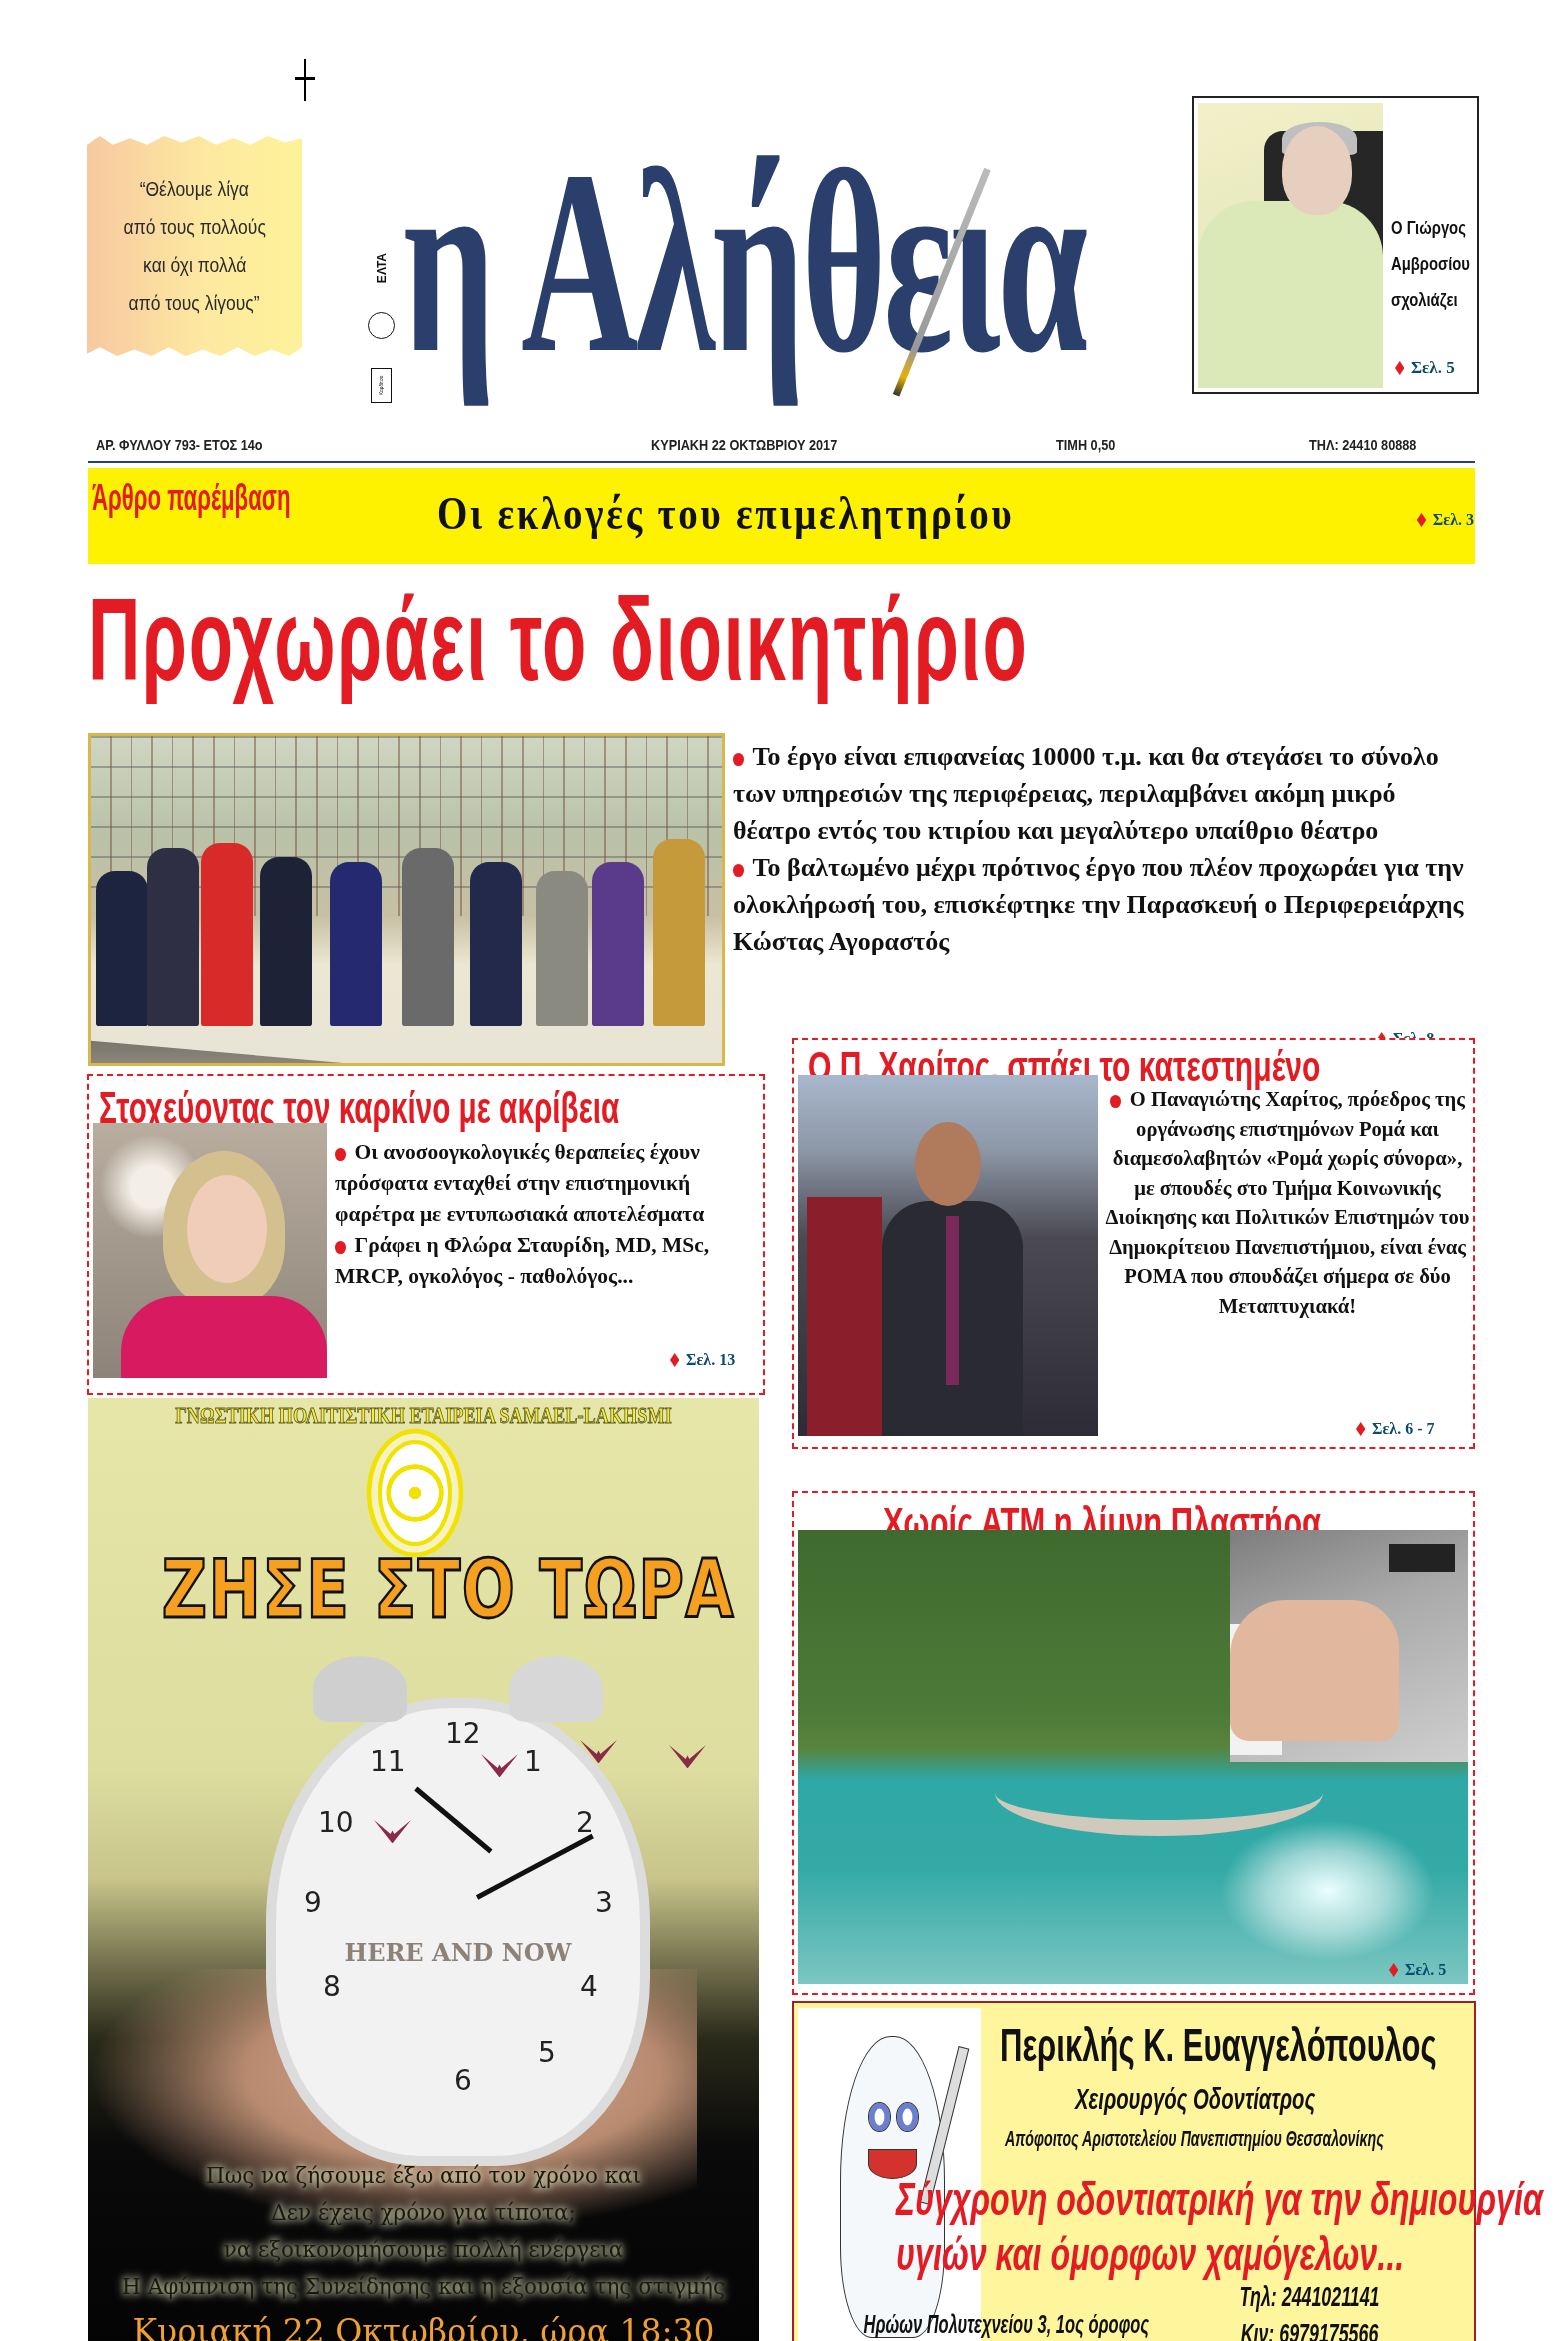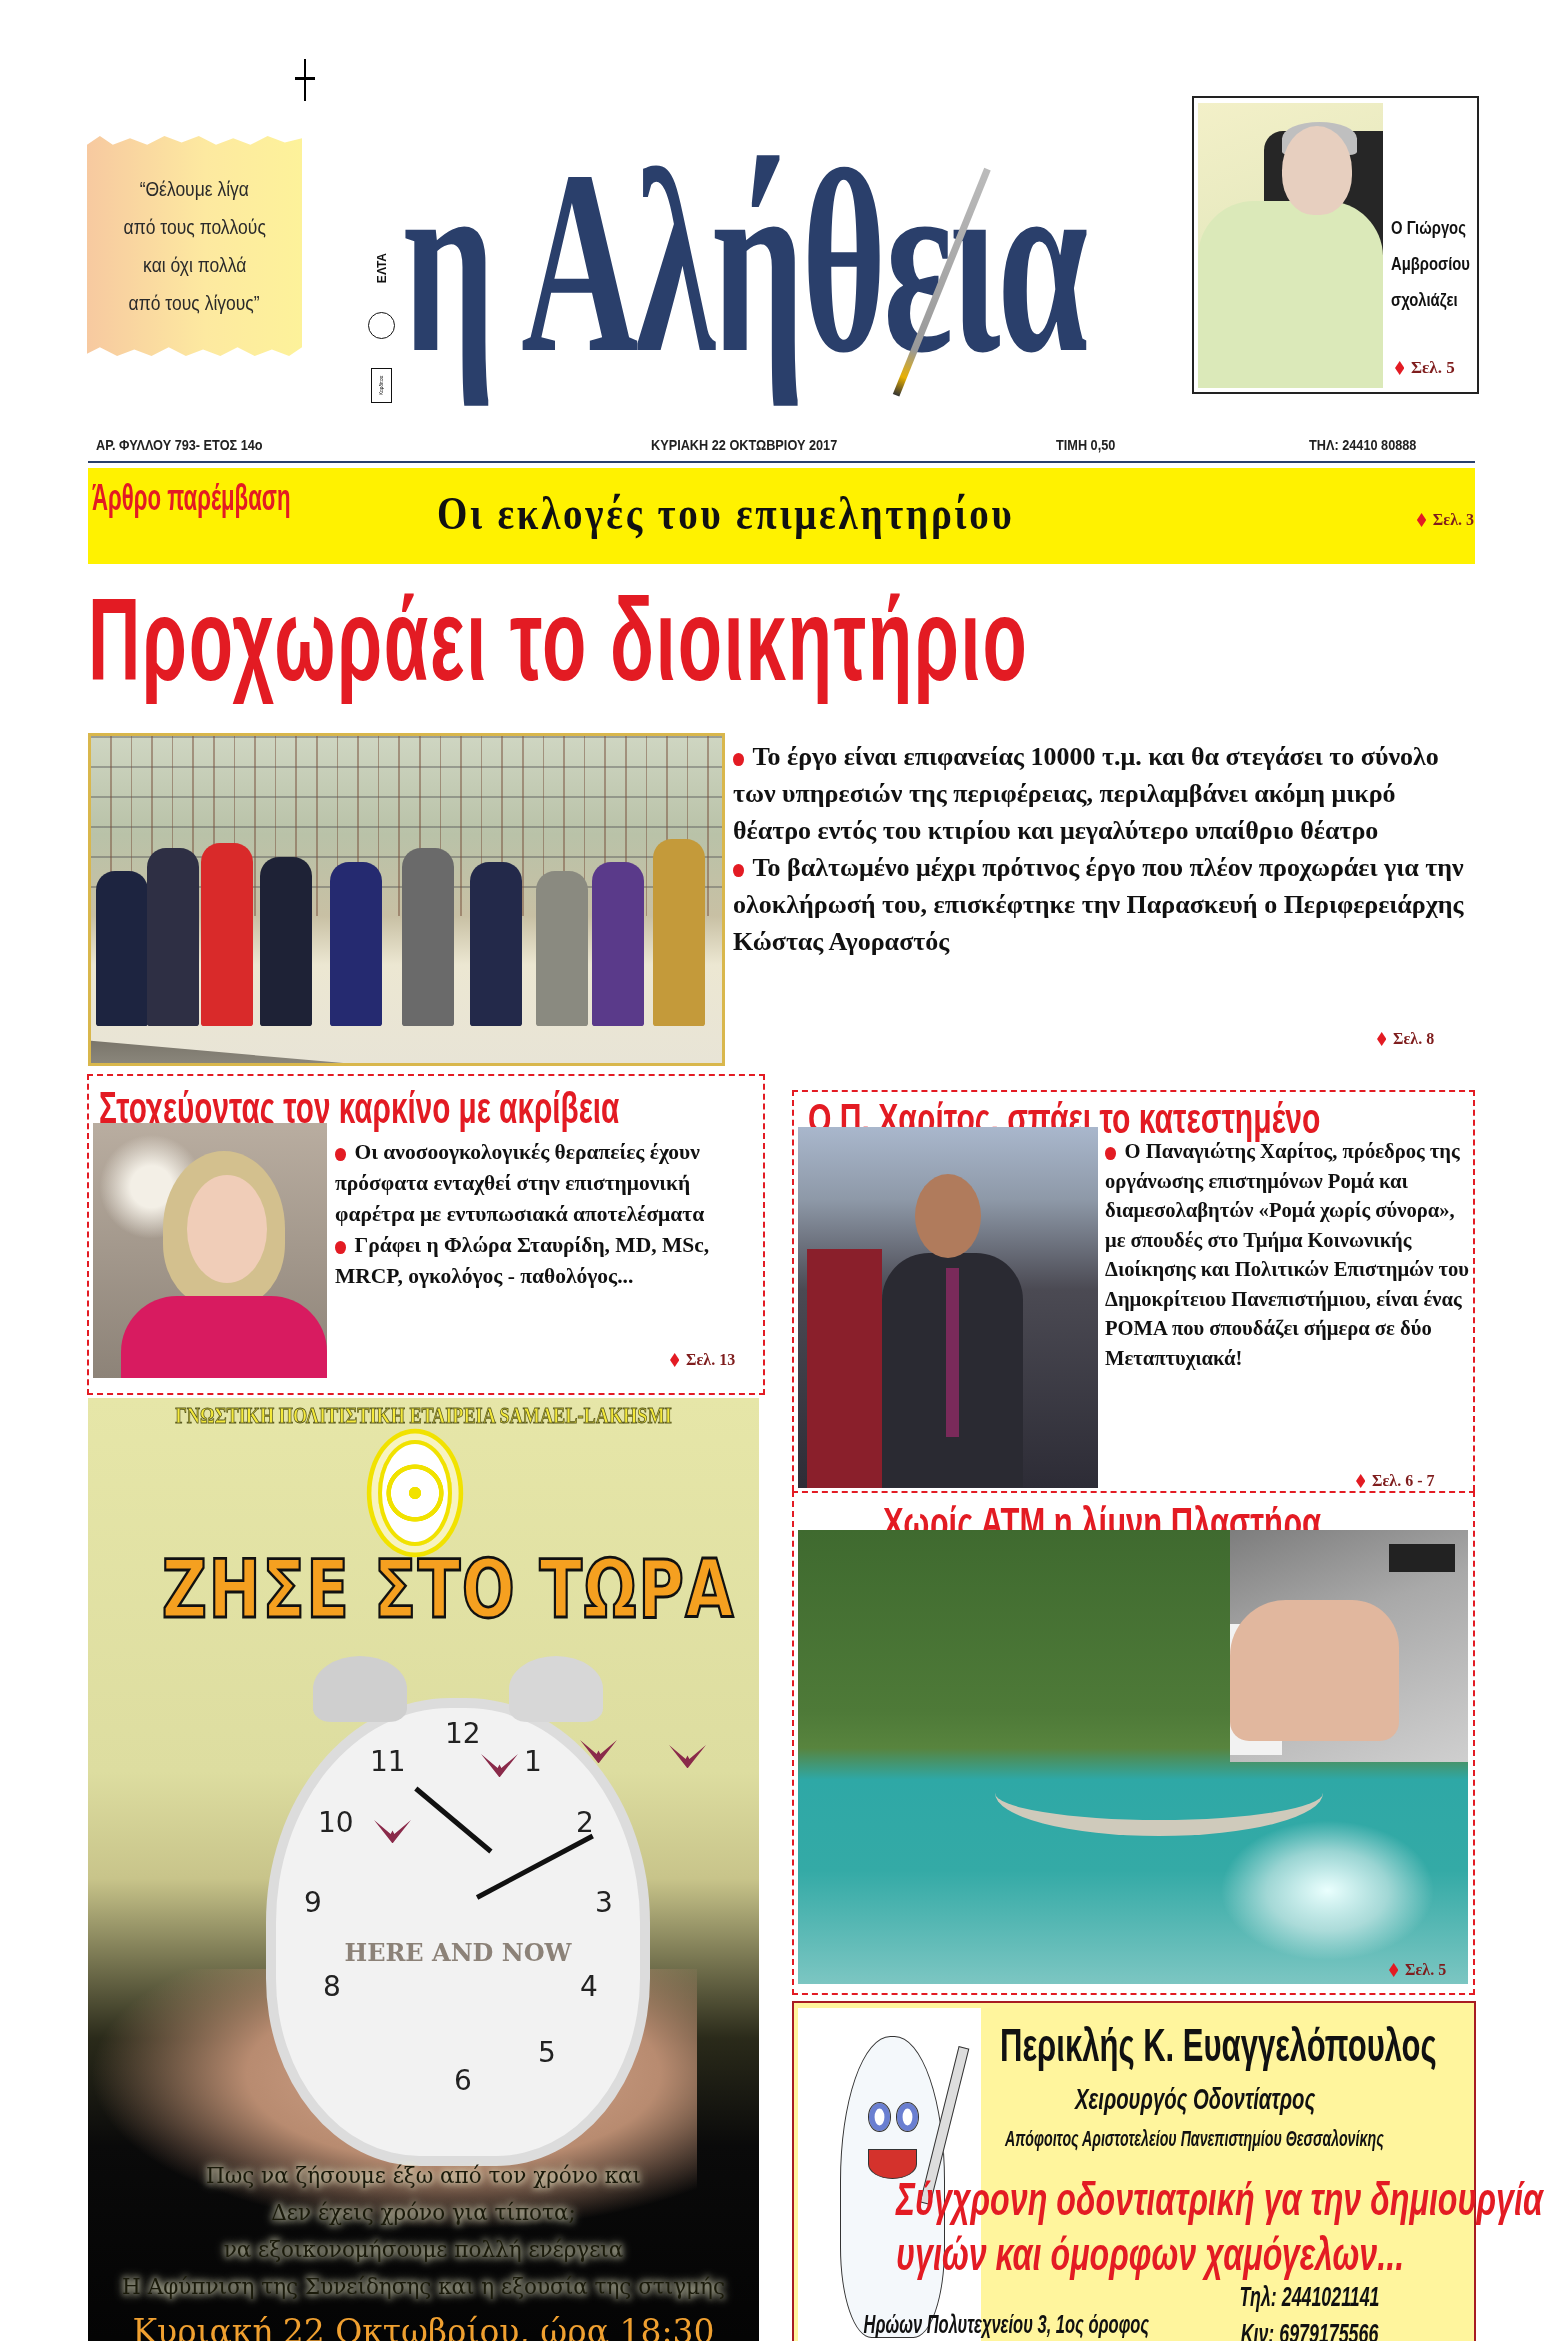--- a/index.html
+++ b/index.html
@@ -23,21 +23,21 @@
   .pen { left:984px; top:169px; width:6.6px; height:244px; background:linear-gradient(180deg,#bbb,#999 80%,#e8b000 92%,#333); transform:rotate(22deg); transform-origin:top center; }
 
   
   .comment-box { left:1192px; top:96px; width:283px; height:294px; border:2.3px solid #222; background:#fff; }
   .comment-photo { position:absolute; left:3.7px; top:4.7px; width:185px; height:285px; background:linear-gradient(160deg,#f3f0c8 0%,#e8eac0 40%,#d6e8b0 60%,#cfe0a8 100%); overflow:hidden; }
   .comment-photo .chair { position:absolute; left:66px; top:28px; width:119px; height:253px; background:#262626; border-radius:19px 0 0 0; }
   .comment-photo .head { position:absolute; left:84px; top:23.4px; width:70px; height:89px; background:#e7cfbf; border-radius:50% 50% 45% 45%; }
   .comment-photo .hair { position:absolute; left:84px; top:19px; width:75px; height:33px; background:#bfbfbf; border-radius:50% 50% 10% 10%; }
   .comment-photo .shirt { position:absolute; left:0; top:98px; width:185px; height:187px; background:#dbe9b9; border-radius:56px 56px 0 0; }
   .comment-text { position:absolute; left:197px; top:112px; width:84px; font-size:19px; line-height:36px; color:#111; font-weight:bold; transform:scaleX(0.78); transform-origin:left; white-space:nowrap; }
-  .page-ref { display:flex; align-items:center; gap:6.6px; font-family:"Liberation Serif", serif; font-weight:bold; color:#7f1d1d; white-space:nowrap; }
+  .page-ref { display:flex; align-items:center; gap:6.6px; font-family:"Liberation Serif", serif; font-weight:bold; color:#0c4a6e; white-space:nowrap; }
   .diamond { display:inline-block; width:9.4px; height:14px; background:#e31b23; clip-path:polygon(50% 0,100% 50%,50% 100%,0 50%); }
 
   
   .dateline { top:436px; font-family:"Liberation Sans", sans-serif; font-weight:bold; font-size:15.5px; color:#222; white-space:nowrap; transform:scaleX(0.82); transform-origin:left; }
   .rule { left:88px; top:461px; width:1387px; height:2.3px; background:#2a3f6b; }
 
   
   .banner { left:88px; top:468px; width:1387px; height:96px; background:#fff200; }
   .banner-kicker { position:absolute; left:3.7px; top:9.4px; font-size:37px; font-weight:bold; color:#e31b23; transform:scaleX(0.6); transform-origin:left; white-space:nowrap; }
   .banner-title { position:absolute; left:349px; top:18px; font-family:"Liberation Serif", serif; font-weight:bold; font-size:47px; color:#111; letter-spacing:3.3px; white-space:nowrap; transform:scaleX(0.83); transform-origin:left; }
@@ -60,21 +60,21 @@
   .dashbox { border:2.8px dashed #e31b23; box-sizing:border-box; background:#fff; }
   .box-title { position:absolute; font-weight:bold; color:#e31b23; white-space:nowrap; transform-origin:left top; }
   .box-text { position:absolute; font-family:"Liberation Serif", serif; font-weight:bold; color:#111; }
 
   .cancer-box { left:87px; top:1074px; width:678px; height:321px; }
   .cancer-photo { position:absolute; left:3.7px; top:47px; width:234px; height:255px; background:radial-gradient(circle at 25% 25%,#f3efe6 0 8%,transparent 20%), linear-gradient(180deg,#b9ada0,#8d8378); overflow:hidden; }
   .cancer-photo .hair { position:absolute; left:70px; top:28px; width:122px; height:155px; background:#d3c08e; border-radius:50% 50% 40% 40%; }
   .cancer-photo .face { position:absolute; left:94px; top:52px; width:80px; height:108px; background:#f0cdb8; border-radius:50%; }
   .cancer-photo .top { position:absolute; left:28px; top:173px; width:206px; height:84px; background:#d81b60; border-radius:56px 56px 0 0; }
 
-  .charitos-box { left:792px; top:1090px; width:683px; height:411px; }
+  .charitos-box { left:792px; top:1038px; width:683px; height:411px;text-align:center; }
   .charitos-photo { position:absolute; left:3.7px; top:35px; width:300px; height:361px; background:linear-gradient(180deg,#a9b7cc 0%,#8e99a8 20%,#4b4a53 45%,#2d2c36 100%); overflow:hidden; }
   .charitos-photo .suit { position:absolute; left:84px; top:126px; width:141px; height:234px; background:#2a2a32; border-radius:47px 47px 0 0; }
   .charitos-photo .face { position:absolute; left:117px; top:47px; width:66px; height:84px; background:#b07b5c; border-radius:50%; }
   .charitos-photo .dress { position:absolute; left:9.4px; top:122px; width:75px; height:239px; background:#8a1f2b; }
   .charitos-photo .tie { position:absolute; left:148px; top:141px; width:13px; height:169px; background:#7a2a5a; }
 
   .ad-clock { left:88px; top:1398px; width:671px; height:1068px; background:linear-gradient(180deg,#e6e6a8 0%,#ddddA0 35%,#c8c48a 45%,#2a2a1a 60%,#0a0a0a 70%,#000 100%); overflow:hidden; }
   .ad-org { position:absolute; left:0; width:100%; top:3.7px; text-align:center; font-family:"Liberation Serif", serif; font-weight:bold; font-size:23.4px; color:#f5ea3a; -webkit-text-stroke:0.9px #5a5a20; white-space:nowrap; transform:scaleX(0.78); }
   .ad-target { position:absolute; left:290px; top:42px; width:66px; height:98px; border-radius:50%; border:4.7px solid #f1e200; box-shadow:0 0 0 6.6px #f7f3c0, 0 0 0 11.2px #f1e200; background:radial-gradient(circle,#f1e200 0 10%,#fff 11% 40%,#f1e200 41% 48%,#fff 49%); }
   .ad-title { position:absolute; left:0; width:100%; top:145px; text-align:center; font-family:"DejaVu Sans", sans-serif; font-weight:bold; font-size:80px; color:#f5a020; -webkit-text-stroke:2.8px #111; letter-spacing:1.9px; white-space:nowrap; transform:scaleX(0.78); }

